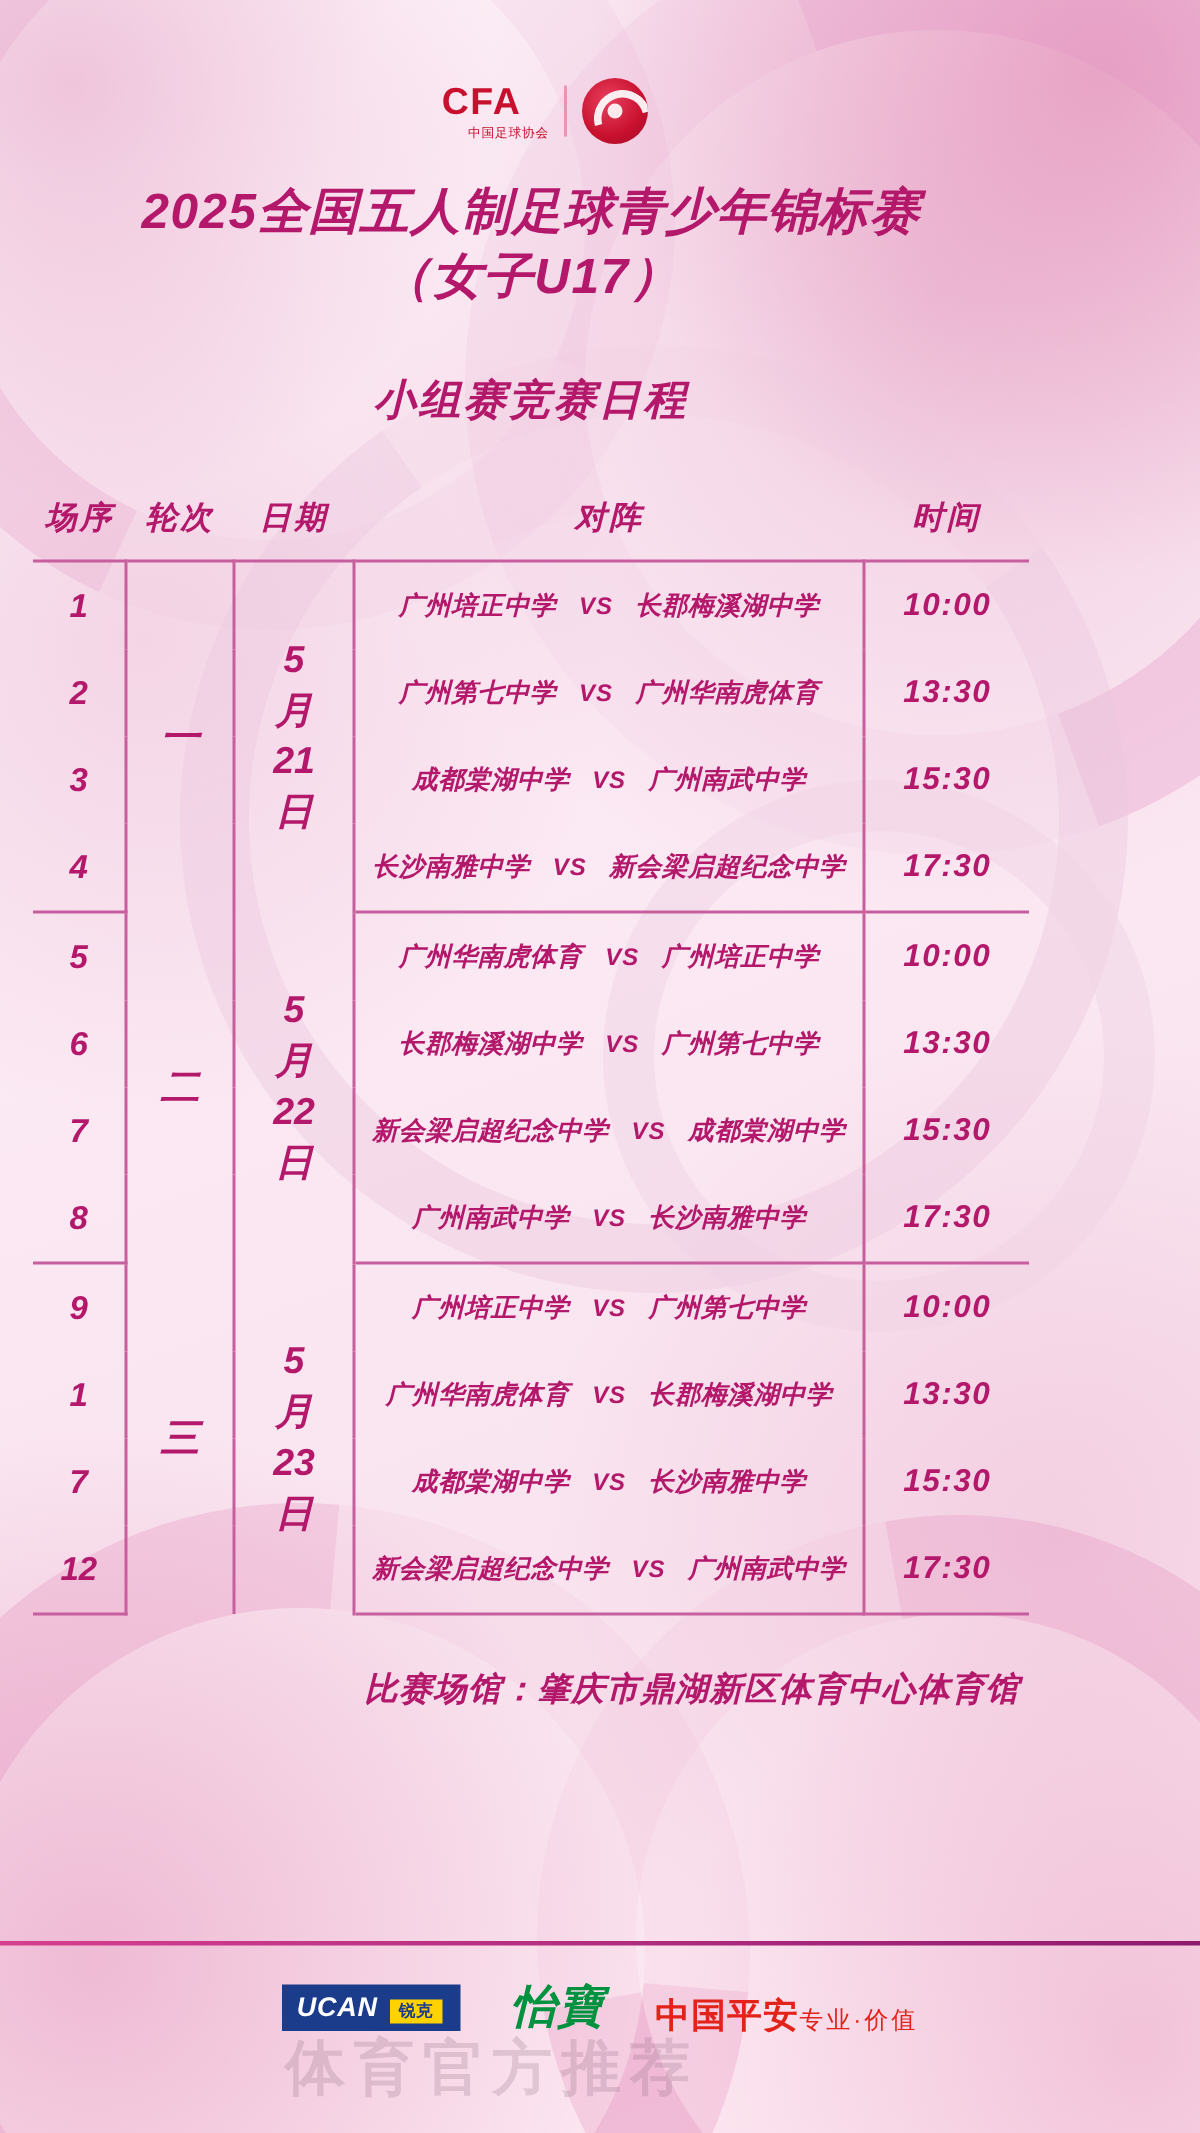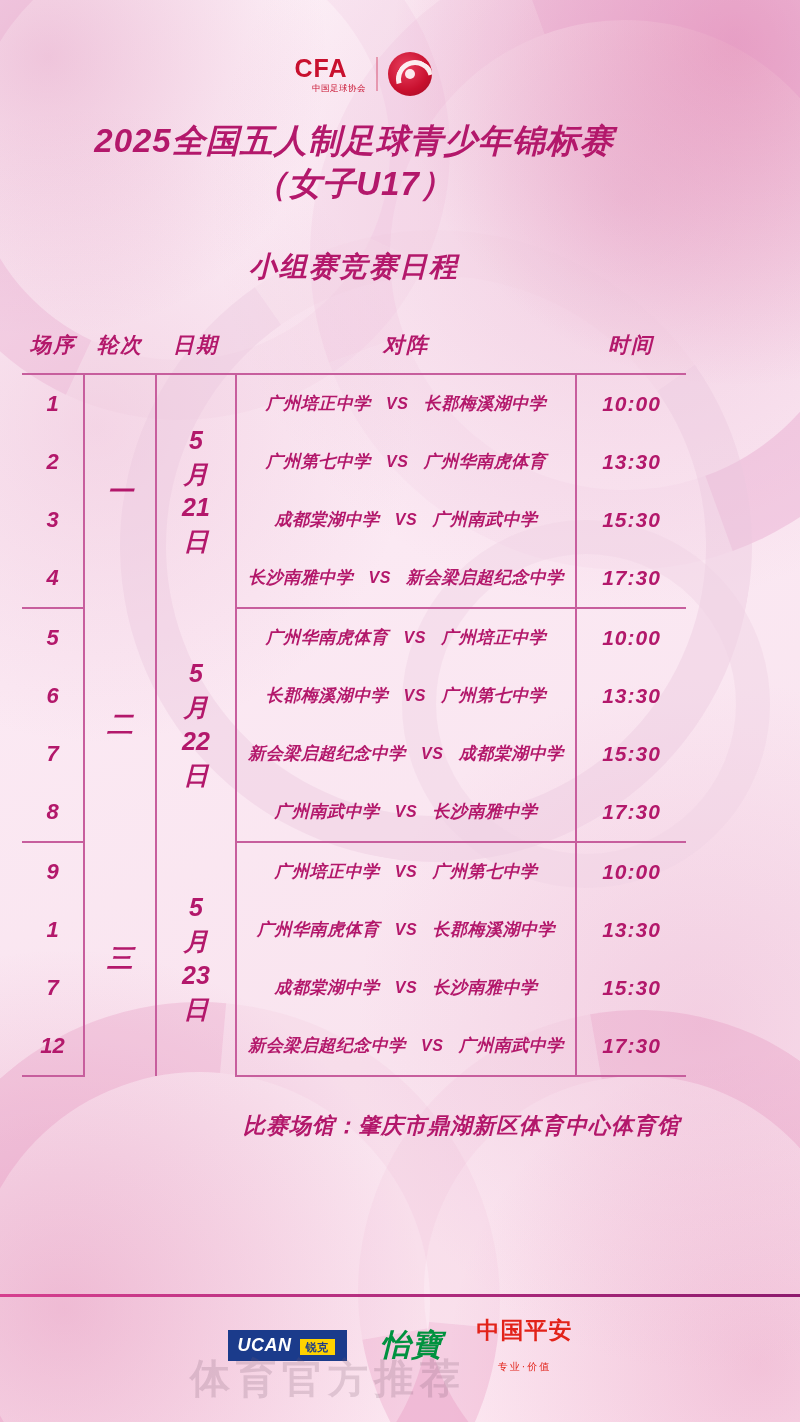--- a/index.html
+++ b/index.html
@@ -296,33 +296,32 @@
   }
   .sp-yibao {
     color: #00923f;
     font-weight: bold;
     font-style: italic;
     font-size: 30px;
     letter-spacing: 1px;
   }
   .sp-pingan {
     display: flex;
-    flex-direction: column;
-    align-items: center;
+    align-items: flex-end;
     line-height: 1.1;
   }
   .sp-pingan .main {
     color: #e2231a;
     font-weight: bold;
     font-size: 23px;
     letter-spacing: 1px;
   }
   .sp-pingan .slogan {
     color: #e2231a;
-    font-size: 10px;
+    font-size: 16px;
     margin-top: 18px;
     letter-spacing: 2px;
   }
   .watermark {
     position: absolute;
     bottom: 16px;
     left: 0;
     width: 656px;
     text-align: center;
     font-size: 40px;

